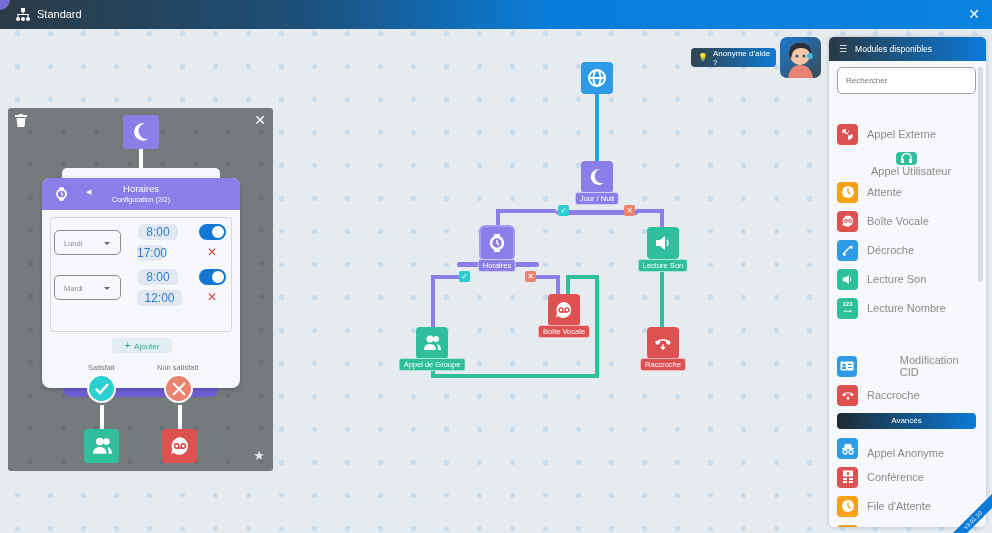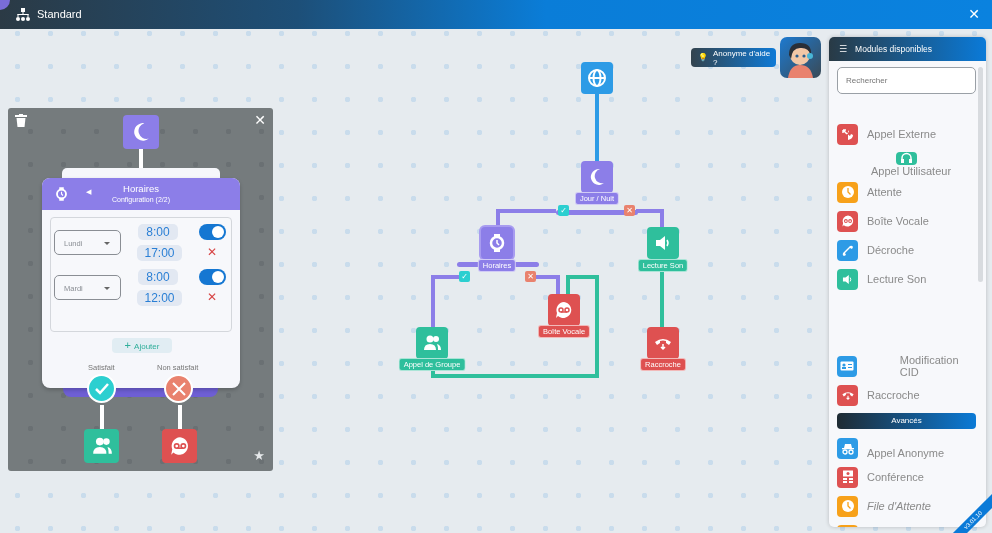--- a/index.html
+++ b/index.html
@@ -288,21 +288,21 @@
       <div class="h1">Horaires</div>
       <div class="h2">Configuration (2/2)</div>
     </div>
 
     <div class="sched-box">
       <div class="day-select" style="left:3px;top:12px;">
         <span>Lundi</span>
         <span class="caret"></span>
       </div>
       <div class="time-pill" style="left:87px;top:6px;width:40px;">8:00</div>
-      <div class="time-pill" style="left:86px;top:27px;width:45px;">17:00</div>
+      <div class="time-pill" style="left:86px;top:27px;width:27px;">17:00</div>
       <div class="toggle" style="left:148px;top:6px;"></div>
       <span class="remove" style="left:156px;top:27px;">✕</span>
 
       <div class="day-select" style="left:3px;top:57px;">
         <span>Mardi</span>
         <span class="caret"></span>
       </div>
       <div class="time-pill" style="left:87px;top:51px;width:40px;">8:00</div>
       <div class="time-pill" style="left:86px;top:72px;width:45px;">12:00</div>
       <div class="toggle" style="left:148px;top:51px;"></div>
@@ -420,20 +420,27 @@
   </div>
   <div class="mod-item" style="top:231px;">
     <div class="mod-icon" style="background:#2fbf9c;">
       <svg width="13" height="13" viewBox="0 0 20 20">
           <path d="M3 7 H7 L12 3 V17 L7 13 H3 Z" fill="#fff"></path>
           <path d="M14 7 Q16 10 14 13" stroke="#fff" stroke-width="1.5" fill="none"></path>
         </svg>
     </div>
     <span class="mod-label">Lecture Son</span>
   </div>
+  <div class="mod-item" style="top:260px;">
+    <div class="mod-icon" style="background:#2fbf9c;color:#fff;font-size:6px;font-weight:bold;line-height:7px;text-align:center;flex-direction:column;">
+      <span>123</span>
+        <span>⟶</span>
+    </div>
+    <span class="mod-label">Lecture Nombre</span>
+  </div>
   <div class="mod-item" style="top:318px;gap:34px;">
     <div class="mod-icon" style="background:#2d9be6;">
       <svg width="14" height="10" viewBox="0 0 14 10">
           <rect x="0.5" y="0.5" width="13" height="9" rx="1" fill="#fff"></rect>
           <circle cx="4" cy="4" r="1.6" fill="#2d9be6"></circle>
           <rect x="2" y="6" width="4" height="2" fill="#2d9be6"></rect>
           <rect x="8" y="3" width="4" height="1" fill="#2d9be6"></rect>
           <rect x="8" y="6" width="4" height="1" fill="#2d9be6"></rect>
         </svg>
     </div>
@@ -468,21 +475,21 @@
           <rect x="1" y="0.5" width="10" height="6" fill="#fff"></rect>
           <circle cx="6" cy="3.5" r="1.5" fill="#de5151"></circle>
           <rect x="1" y="8" width="4" height="2" fill="#fff"></rect>
           <rect x="7" y="8" width="4" height="2" fill="#fff"></rect>
           <rect x="1" y="11" width="4" height="2" fill="#fff"></rect>
           <rect x="7" y="11" width="4" height="2" fill="#fff"></rect>
         </svg>
     </div>
     <span class="mod-label">Conférence</span>
   </div>
-  <div class="mod-item" style="top:458px;font-style:italic;">
+  <div class="mod-item" style="top:458px;">
     <div class="mod-icon" style="background:#f7a11a;">
       <svg width="14" height="14" viewBox="0 0 14 14">
           <circle cx="7" cy="7" r="6" fill="#fff"></circle>
           <path d="M7 3 V7 L9.5 9.5" stroke="#f7a11a" stroke-width="1.3" fill="none"></path>
         </svg>
     </div>
     <span class="mod-label">File d'Attente</span>
   </div>
   <div class="mod-item" style="top:487px;">
     <div class="mod-icon" style="background:#f7a11a;"></div>

